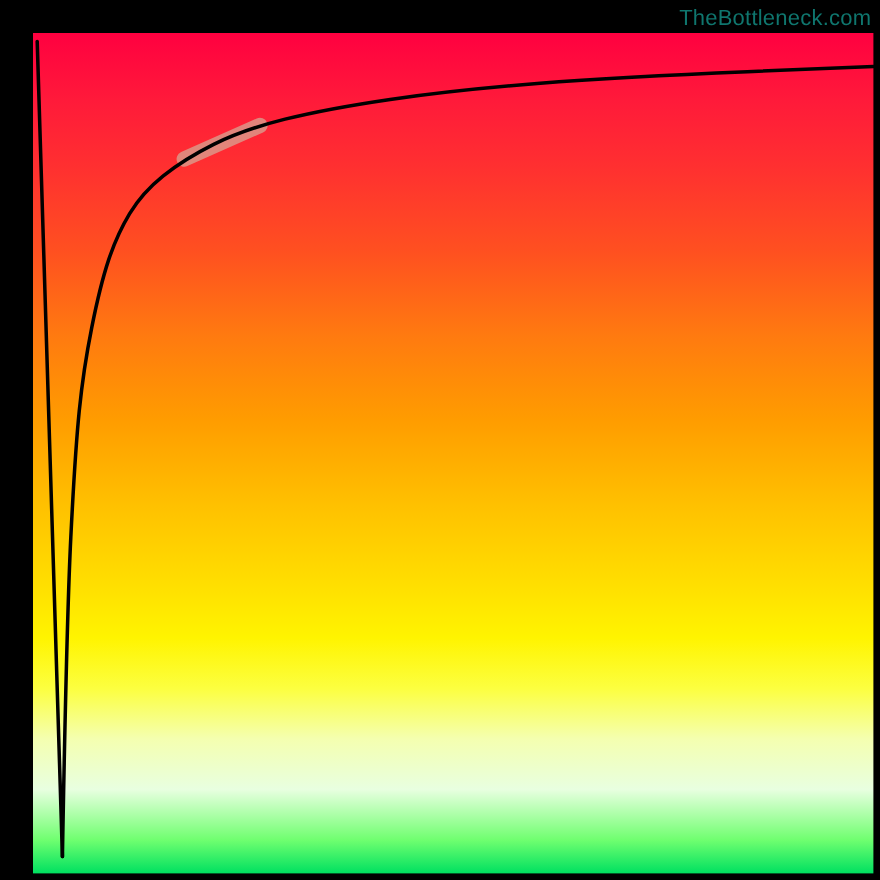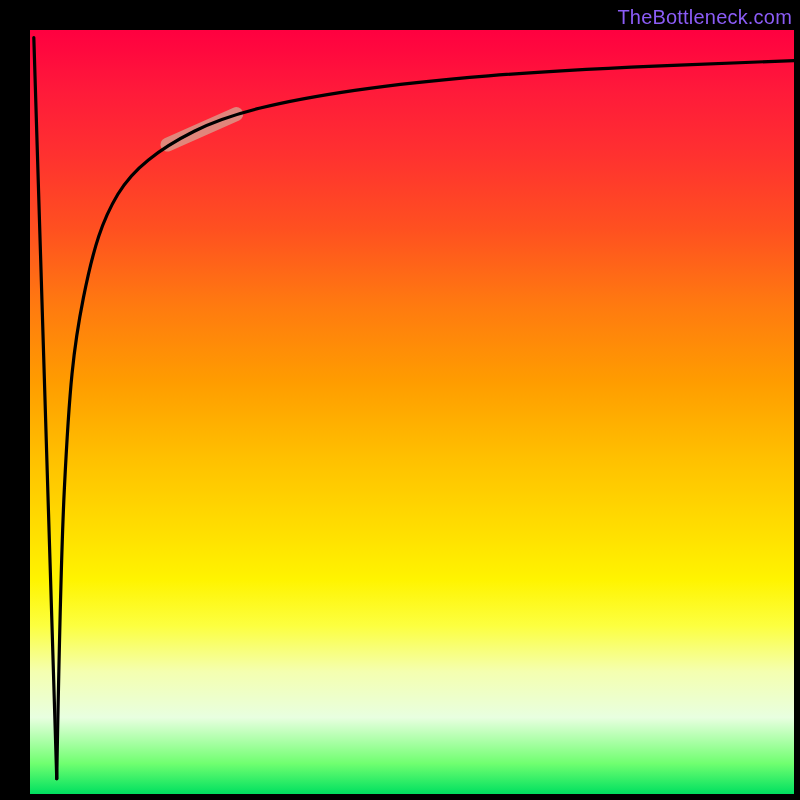--- a/index.html
+++ b/index.html
@@ -38,21 +38,21 @@
       #70ff70 96%,
       #00e060 100%
     );
   }
   .attribution {
     position: absolute;
     top: 6px;
     right: 8px;
     font-family: Arial, Helvetica, sans-serif;
     font-size: 20px;
-    color: #8b5cf6;
+    color: #0f766e;
     font-weight: 500;
     letter-spacing: 0.2px;
   }
   svg.curve {
     position: absolute;
     left: 0;
     top: 0;
     width: 764px;
     height: 764px;
     overflow: visible;

